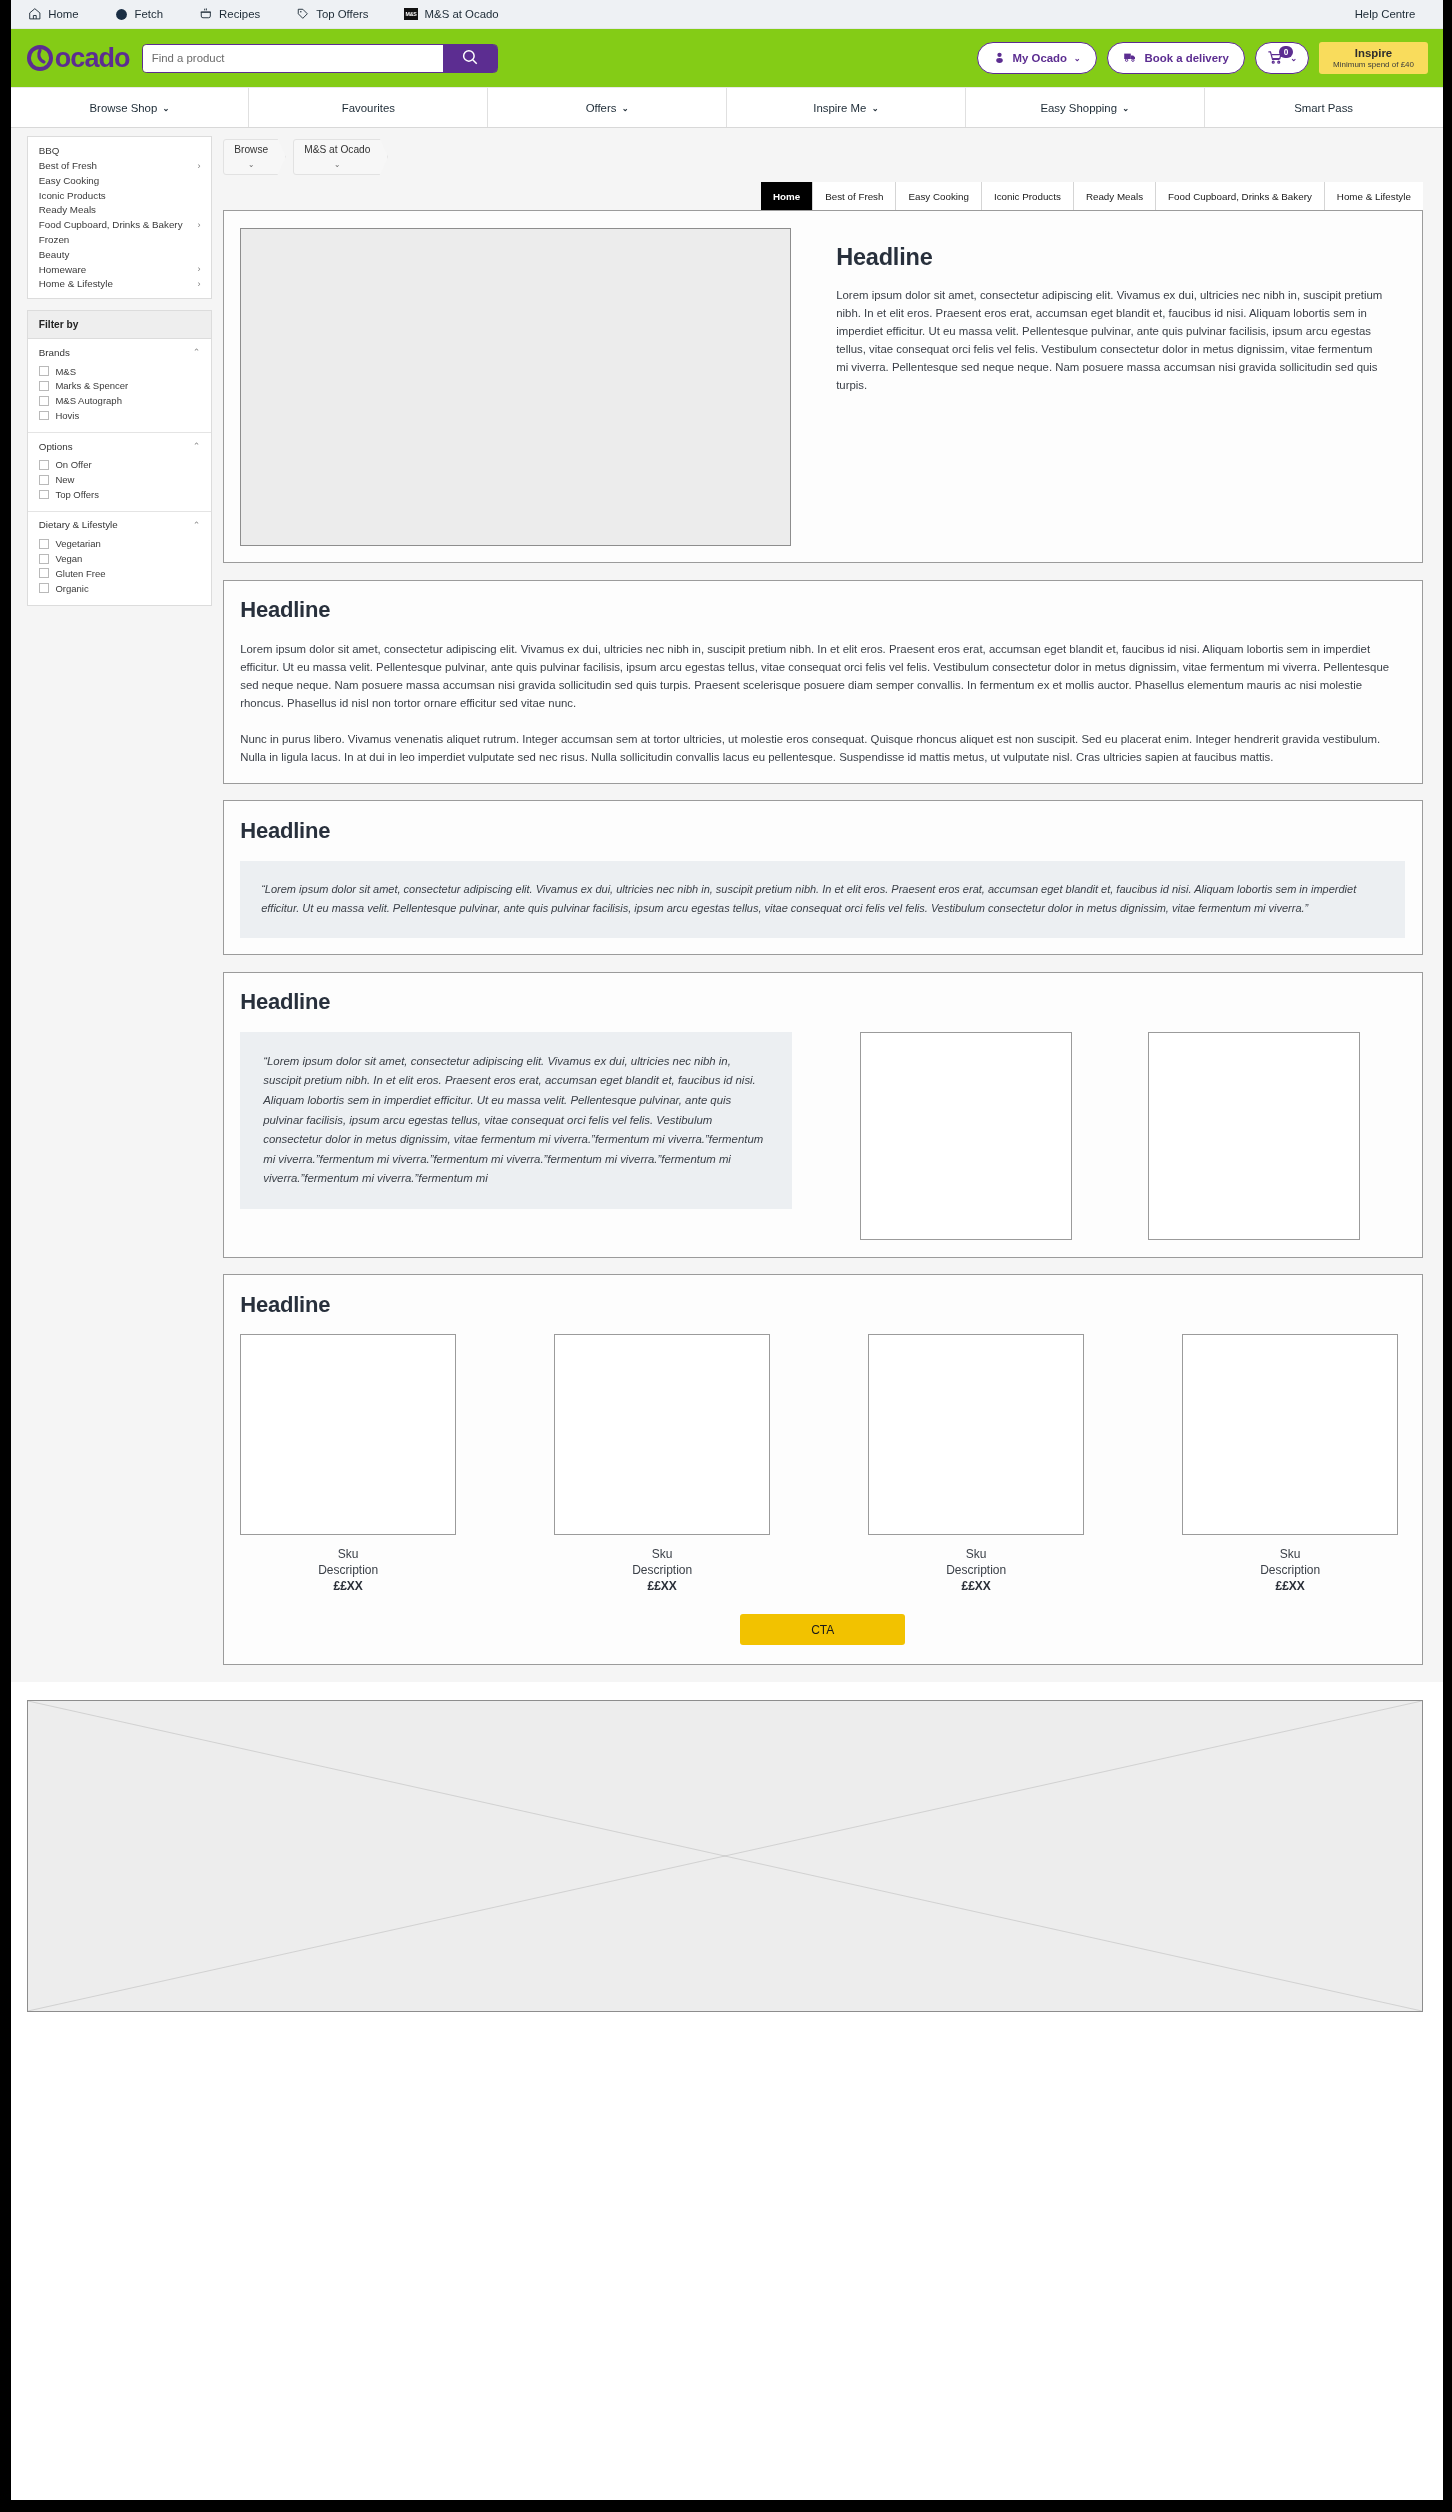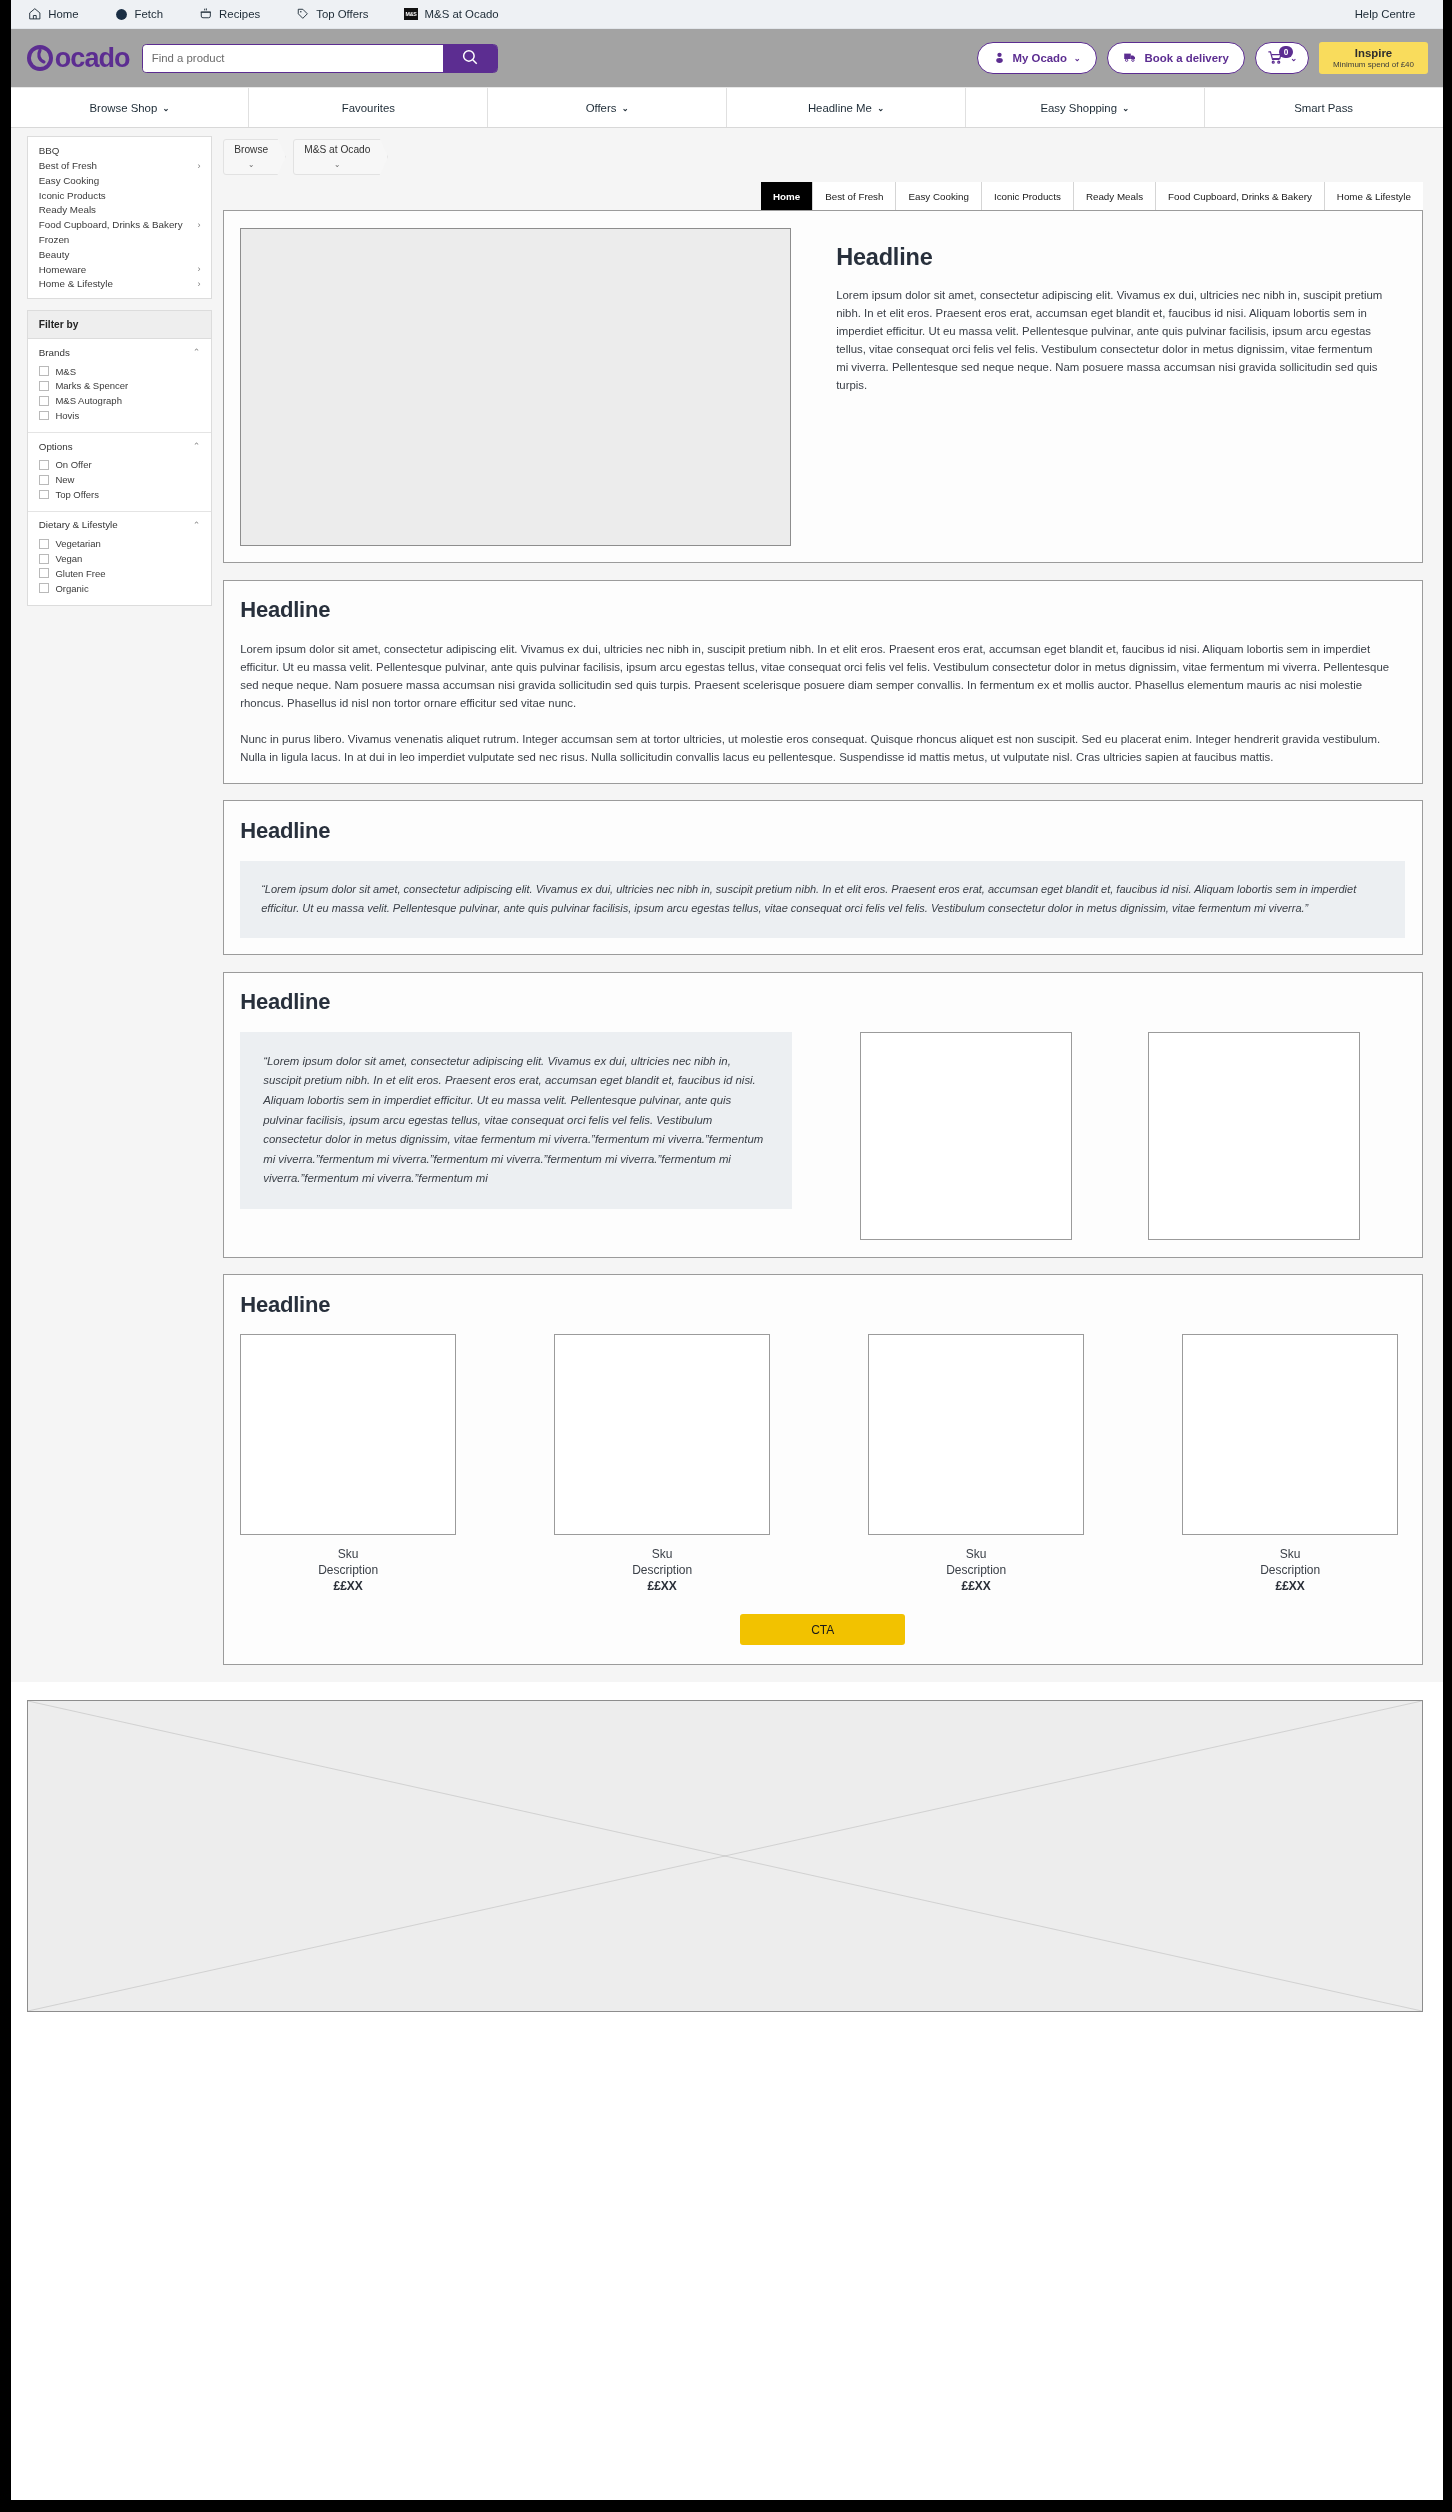--- a/index.html
+++ b/index.html
@@ -49,21 +49,21 @@
   .util-right { font-size: 11.4px; color: #1c2a35; cursor: pointer; margin-right: 13.6px; }
   .ms-badge {
     width: 14.4px; height: 11.4px; background: #111; color: #fff;
     font-size: 5.3px; font-weight: bold; display:flex; align-items:center; justify-content:center;
     letter-spacing: -0.2px;
   }
 
   
   .header {
     height: 58px;
-    background: #a3a3a3;
+    background: #84cc16;
     display: flex;
     align-items: center;
     padding: 0 15px 0 16.6px;
     position: relative;
   }
   .logo {
     display: flex; align-items: center; gap: 1.5px;
     color: #5c2d91; font-size: 27px; font-weight: 700;
     letter-spacing: -0.9px; cursor: pointer; user-select: none;
     flex: none;
@@ -355,21 +355,21 @@
       <span class="chev">⌄</span>
     </div>
     <div class="nav-item">
       <span>Favourites</span>
     </div>
     <div class="nav-item">
       <span>Offers</span>
       <span class="chev">⌄</span>
     </div>
     <div class="nav-item">
-      <span>Headline Me</span>
+      <span>Inspire Me</span>
       <span class="chev">⌄</span>
     </div>
     <div class="nav-item">
       <span>Easy Shopping</span>
       <span class="chev">⌄</span>
     </div>
     <div class="nav-item">
       <span>Smart Pass</span>
     </div>
   </div>

